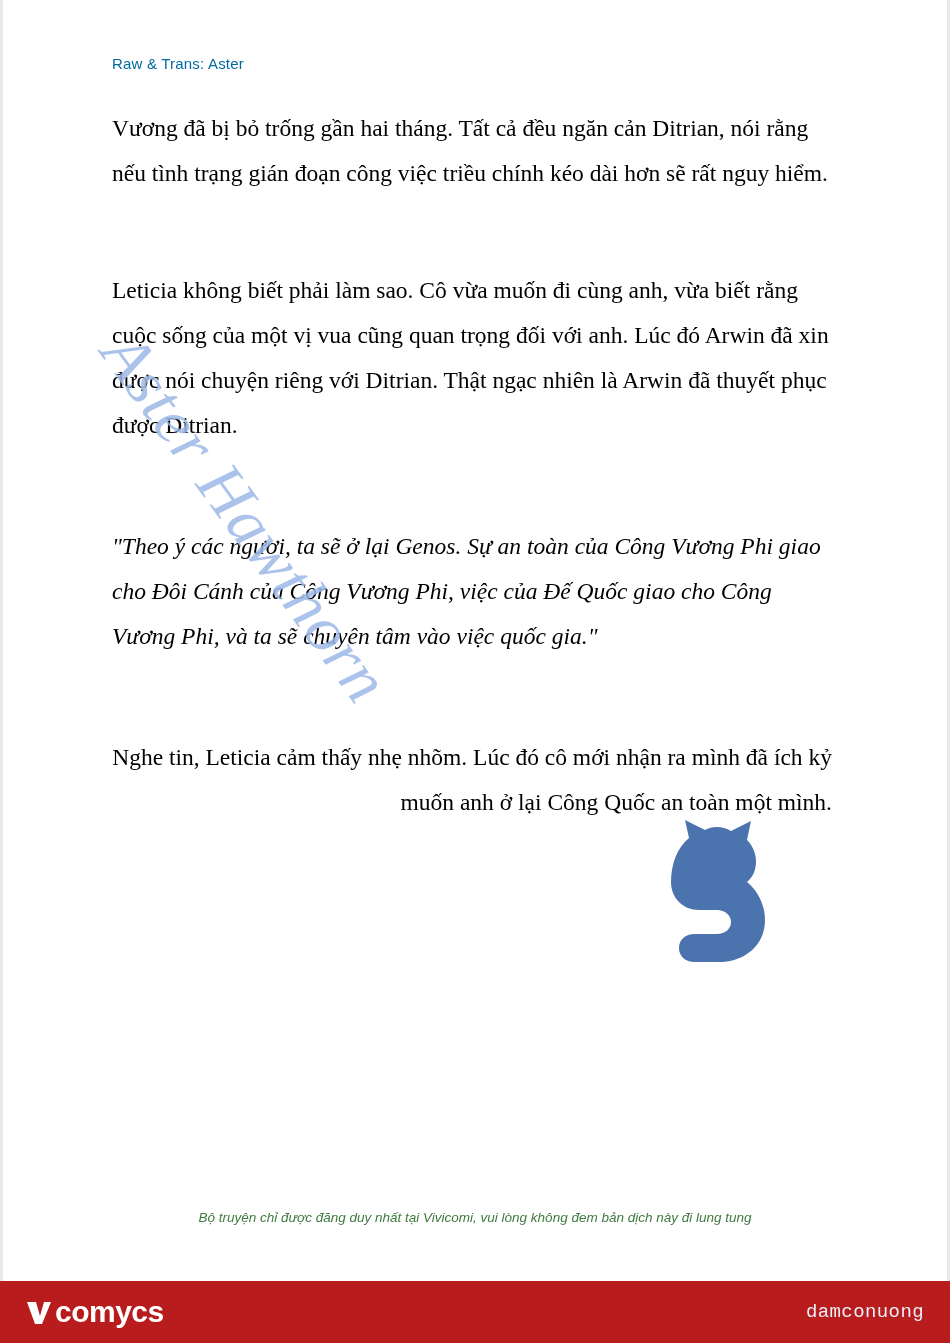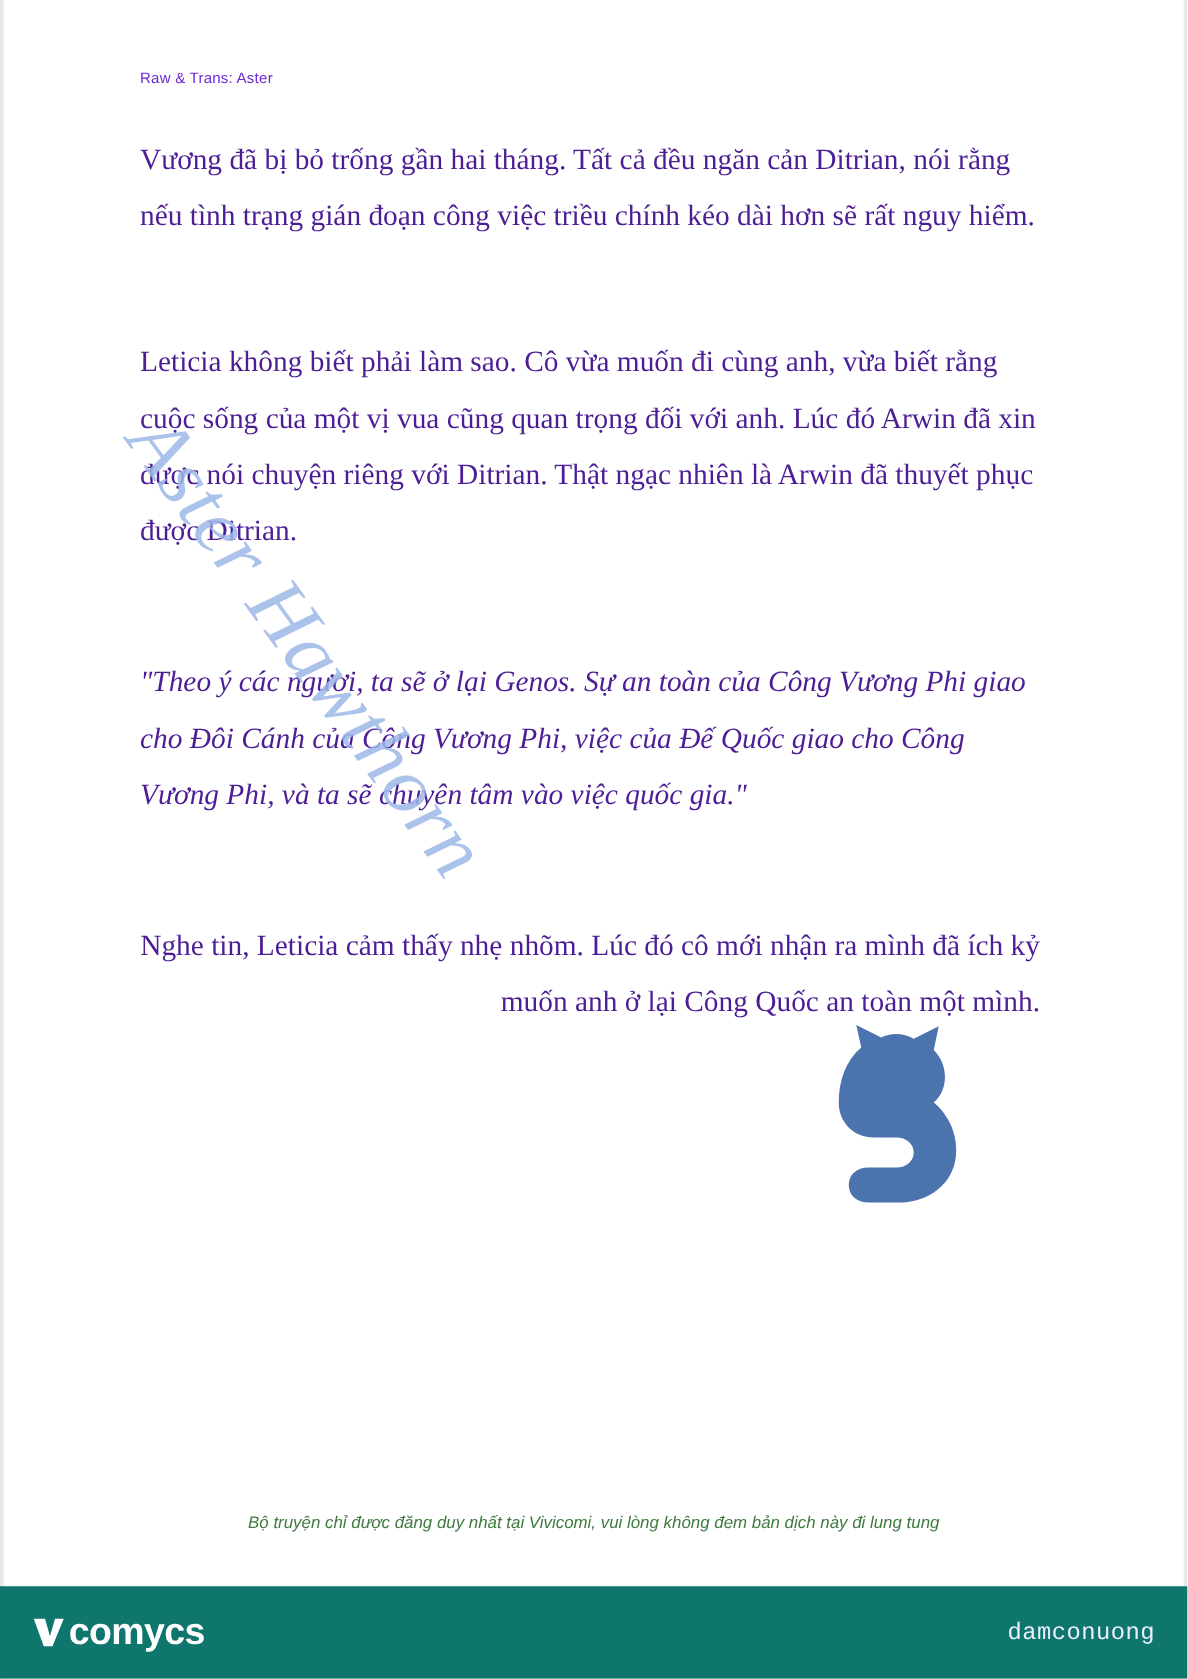--- a/index.html
+++ b/index.html
@@ -33,36 +33,36 @@
     right: 0; top: 0; bottom: 0;
     width: 3px;
     background: #e9e9e9;
   }
 
   .credit {
     position: absolute;
     left: 112px;
     top: 55px;
     font-family: "Liberation Sans", sans-serif;
-    font-size: 12px;
-    color: #6d28d9;
+    font-size: 15px;
+    color: #0369a1;
     letter-spacing: 0.2px;
   }
 
   .content {
     position: absolute;
     left: 112px;
     top: 106px;
     width: 720px;
   }
 
   .para {
     font-size: 23.5px;
     line-height: 45px;
-    color: #4c1d95;
+    color: #000000;
     margin: 0 0 64px 0;
     text-align: left;
   }
   .para.italic {
     font-style: italic;
   }
   .para.last {
     margin-bottom: 0;
     text-align: right;
   }
@@ -120,22 +120,22 @@
     color: #3f7a3f;
     line-height: 24px;
   }
   .footer-note div { white-space: nowrap; }
 
   .bottom-bar {
     position: absolute;
     left: 0;
     right: 0;
     bottom: 0;
-    height: 74px;
-    background: #0f766e;
+    height: 62px;
+    background: #b91c1c;
     display: flex;
     align-items: center;
     justify-content: space-between;
     padding: 0 26px;
     box-sizing: border-box;
   }
   .brand {
     display: flex;
     align-items: baseline;
     font-family: "Liberation Sans", sans-serif;

